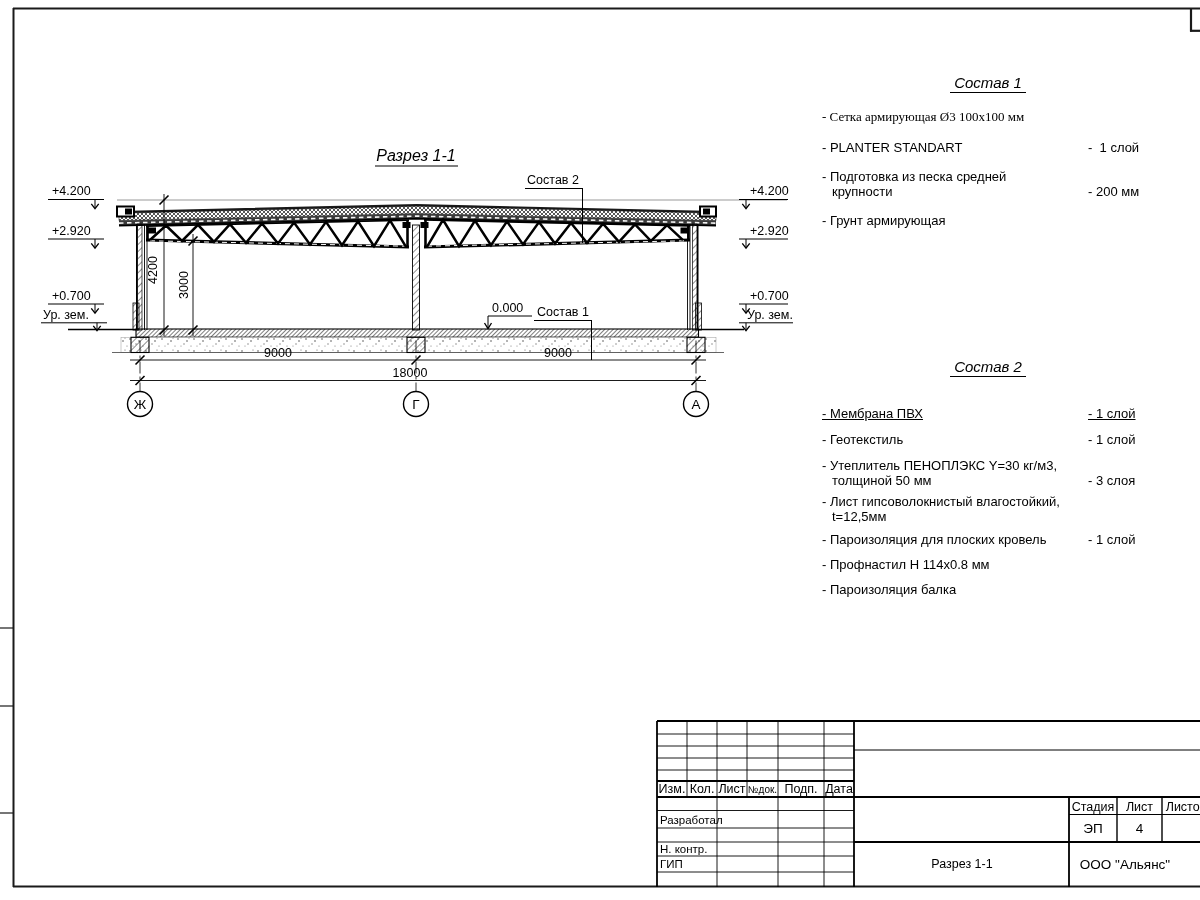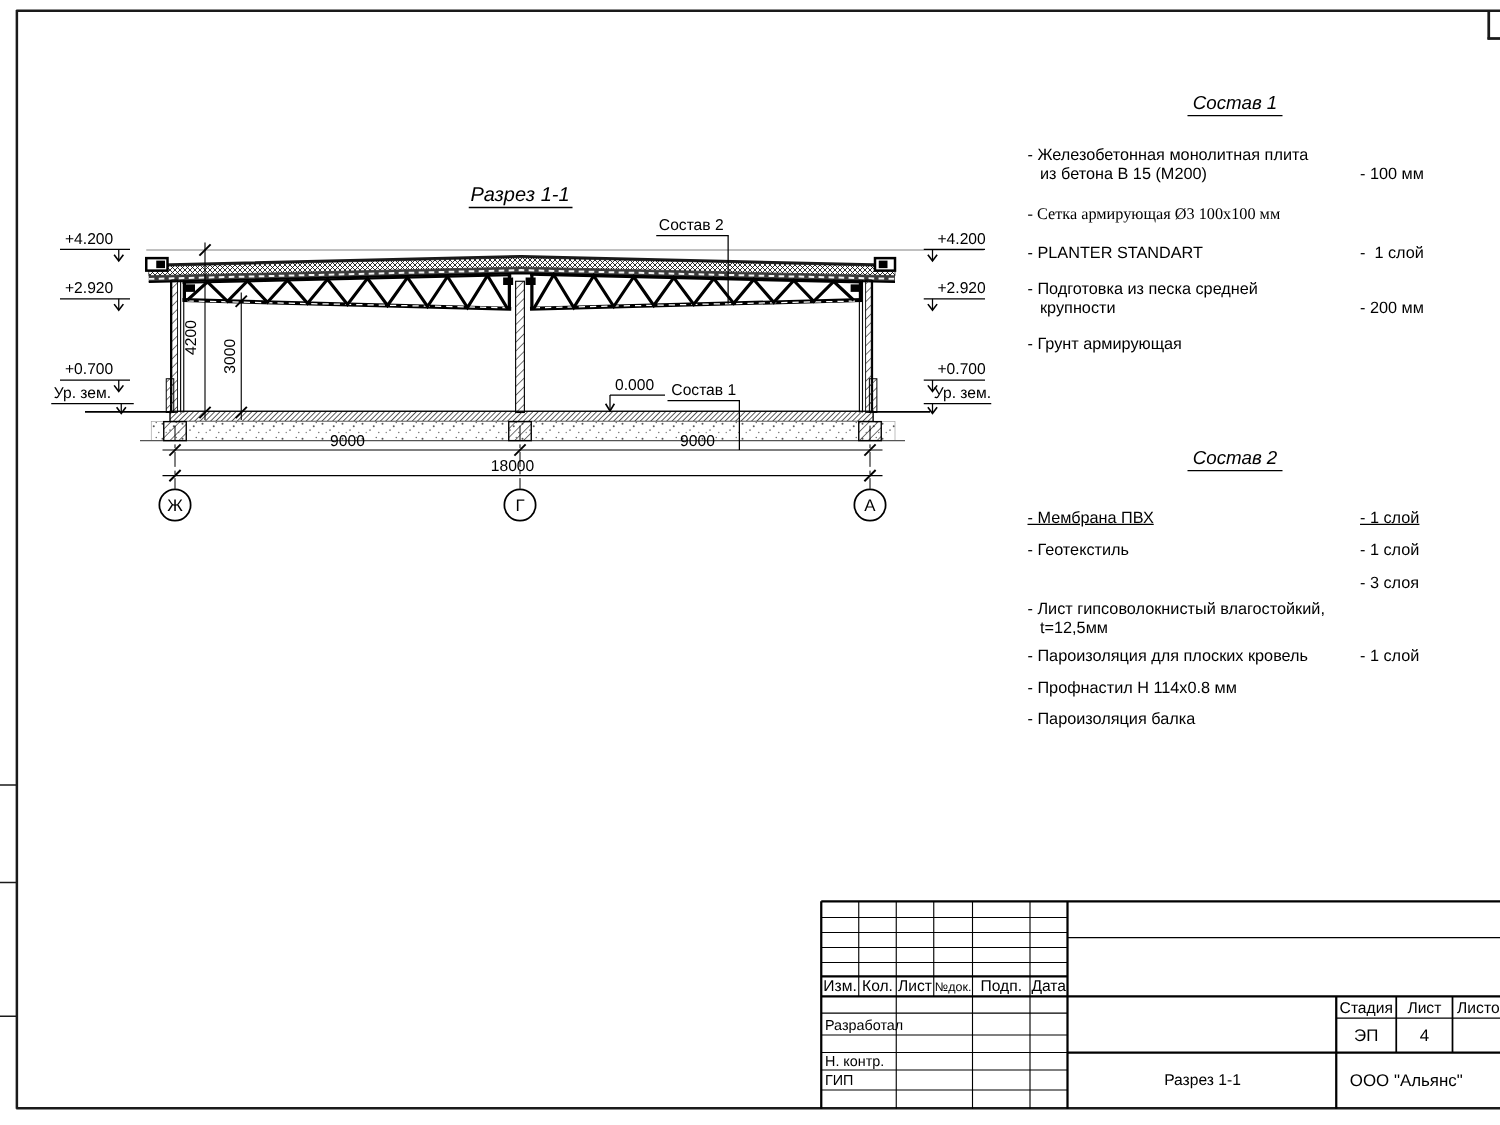--- a/index.html
+++ b/index.html
@@ -274,25 +274,20 @@
       <text class="t t13" x="1139.5" y="833" text-anchor="middle">4</text>
       <text class="t t13" x="1186" y="833" text-anchor="middle"></text>
       <text class="t t12" x="962" y="868" text-anchor="middle">Разрез 1-1</text>
       <text class="t t13" x="1125" y="868.5" text-anchor="middle">ООО "Альянс"</text>
     </g>
   </g>
 </svg>
 
 <div class="comp" style="left:822px;top:74px;">
   <div class="comp-title"><span>Состав 1</span></div>
-  <div class="mat-row" style="margin-top:24px;">
-    <span class="mat-name">- Железобетонная  монолитная плита
-из бетона В 15 (М200)</span>
-    <span class="mat-val">- 100 мм</span>
-  </div>
   <div class="mat-row" style="margin-top:17px;font-family:Liberation Serif, serif;">
     <span class="mat-name">- Сетка армирующая Ø3 100x100 мм</span>
     <span class="mat-val"></span>
   </div>
   <div class="mat-row" style="margin-top:16px;">
     <span class="mat-name">- PLANTER STANDART</span>
     <span class="mat-val">-  1 слой</span>
   </div>
   <div class="mat-row" style="margin-top:14px;align-items:flex-end;">
     <span class="mat-name">- Подготовка из песка средней
@@ -309,20 +304,22 @@
   <div class="comp-title"><span>Состав 2</span></div>
   <div class="mat-row" style="margin-top:30px;text-decoration:underline;">
     <span class="mat-name">- Мембрана ПВХ</span>
     <span class="mat-val">- 1 слой</span>
   </div>
   <div class="mat-row" style="margin-top:11px;">
     <span class="mat-name">- Геотекстиль</span>
     <span class="mat-val">- 1 слой</span>
   </div>
   <div class="mat-row" style="margin-top:11px;">
+    <span class="mat-name">- Утеплитель ПЕНОПЛЭКС Y=30 кг/м3,
+толщиной 50 мм</span>
     <span class="mat-val">- 3 слоя</span>
   </div>
   <div class="mat-row" style="margin-top:6px;">
     <span class="mat-name">- Лист гипсоволокнистый влагостойкий,
 t=12,5мм</span>
     <span class="mat-val"></span>
   </div>
   <div class="mat-row" style="margin-top:8px;">
     <span class="mat-name">- Пароизоляция для плоских кровель</span>
     <span class="mat-val">- 1 слой</span>

